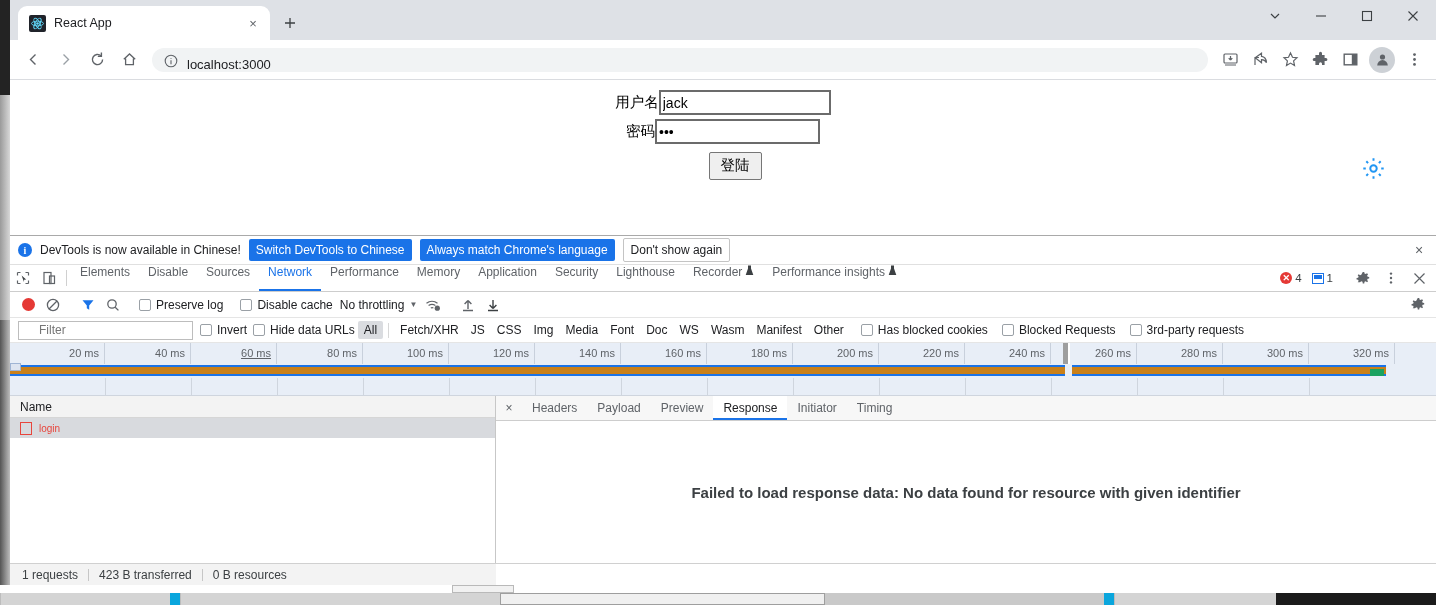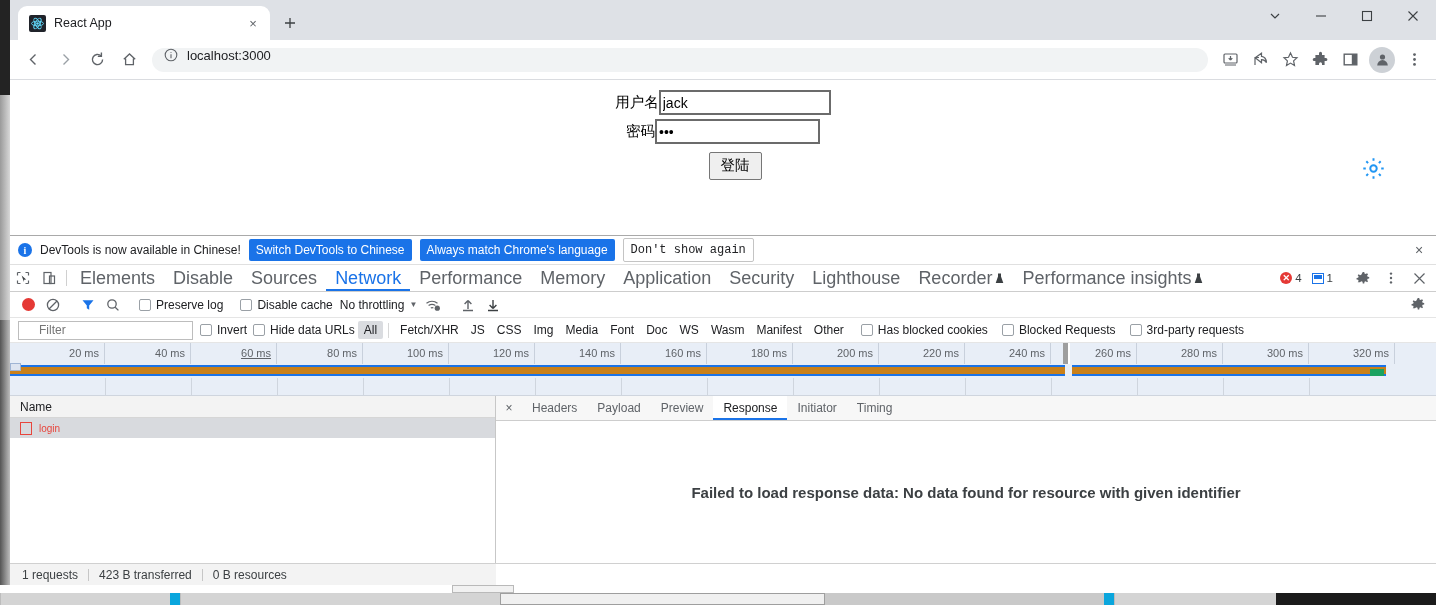--- a/index.html
+++ b/index.html
@@ -64,21 +64,21 @@
   .toolbar {
     height: 40px; background:#fff; display:flex; align-items:center;
     padding: 0 8px; gap: 2px; border-bottom: 1px solid #dadce0;
   }
   .navbtn {
     width: 30px; height: 30px; border-radius: 50%;
     display:flex; align-items:center; justify-content:center; cursor:pointer;
   }
   .omnibox {
     flex: 1 1 auto; height: 24px; background:#f1f3f4; border-radius: 14px;
-    display:flex; align-items:flex-start; padding: 0 12px; gap: 9px;
+    display:flex; align-items:flex-end; padding: 0 12px; gap: 9px;
     margin: 0 6px; cursor: text;
   }
   .omnibox-url { font-size: 13px; color:#202124; }
   .tb-icon { width: 28px; height: 28px; display:flex; align-items:center; justify-content:center; cursor:pointer; }
   .avatar-btn {
     width: 26px; height: 26px; border-radius: 50%; background:#cdd1d6;
     display:flex; align-items:center; justify-content:center; cursor:pointer; margin: 0 3px;
   }
 
   
@@ -126,39 +126,39 @@
     flex: 0 0 auto; font-family:"Liberation Serif", serif;
   }
   .notice-text { font-size: 12px; color:#202124; }
   .btn-blue {
     background:#1a73e8; color:#fff; border: none; border-radius: 2px;
     font-size: 12px; padding: 4px 7px; cursor:pointer; font-family:"Liberation Sans", sans-serif;
     white-space: nowrap;
   }
   .btn-plain {
     background:#fff; color:#202124; border: 1px solid #c4c4c4; border-radius: 2px;
-    font-size: 12px; padding: 4px 7px; cursor:pointer; font-family:Liberation Mono, monospace;
+    font-size: 12px; padding: 4px 7px; cursor:pointer; font-family:Liberation Sans, sans-serif;
     white-space: nowrap;
   }
   .notice-close {
     margin-left:auto; width: 18px; height:18px; display:flex;
     align-items:center; justify-content:center; color:#5f6368; font-size: 14px; cursor:pointer;
   }
 
   .dt-tabs {
     height: 27px; display:flex; align-items: stretch;
     border-bottom: 1px solid #cdcdcd; background:#fff;
   }
   .dt-iconbtn {
     width: 26px; display:flex; align-items:center; justify-content:center; cursor:pointer;
   }
   .vdiv { width: 1px; background:#d0d0d0; margin: 5px 4px; }
   .dt-tab {
-    padding: 0 9px; display:flex; align-items:center; gap:3px;
-    font-size: 18px; color:#5f6368; cursor:pointer; white-space: nowrap;
+    padding: 0 9px; display:flex; align-items:flex-start; gap:3px;
+    font-size: 12px; color:#5f6368; cursor:pointer; white-space: nowrap;
   }
   .dt-tab.active { color:#1a73e8; box-shadow: inset 0 -2px 0 #1a73e8; }
   .dt-right { margin-left:auto; display:flex; align-items:center; padding-right: 4px; gap: 2px; }
   .badge {
     display:flex; align-items:center; gap:3px; font-size: 11.5px; padding: 1px 4px;
     border-radius: 2px; cursor:pointer; color:#3c4043;
   }
   .badge-err { background:#fff; }
   .dot-red { width: 12px; height:12px; border-radius:50%; background:#e53935; color:#fff;
     font-size:9px; display:flex; align-items:center; justify-content:center; font-weight:bold;}

